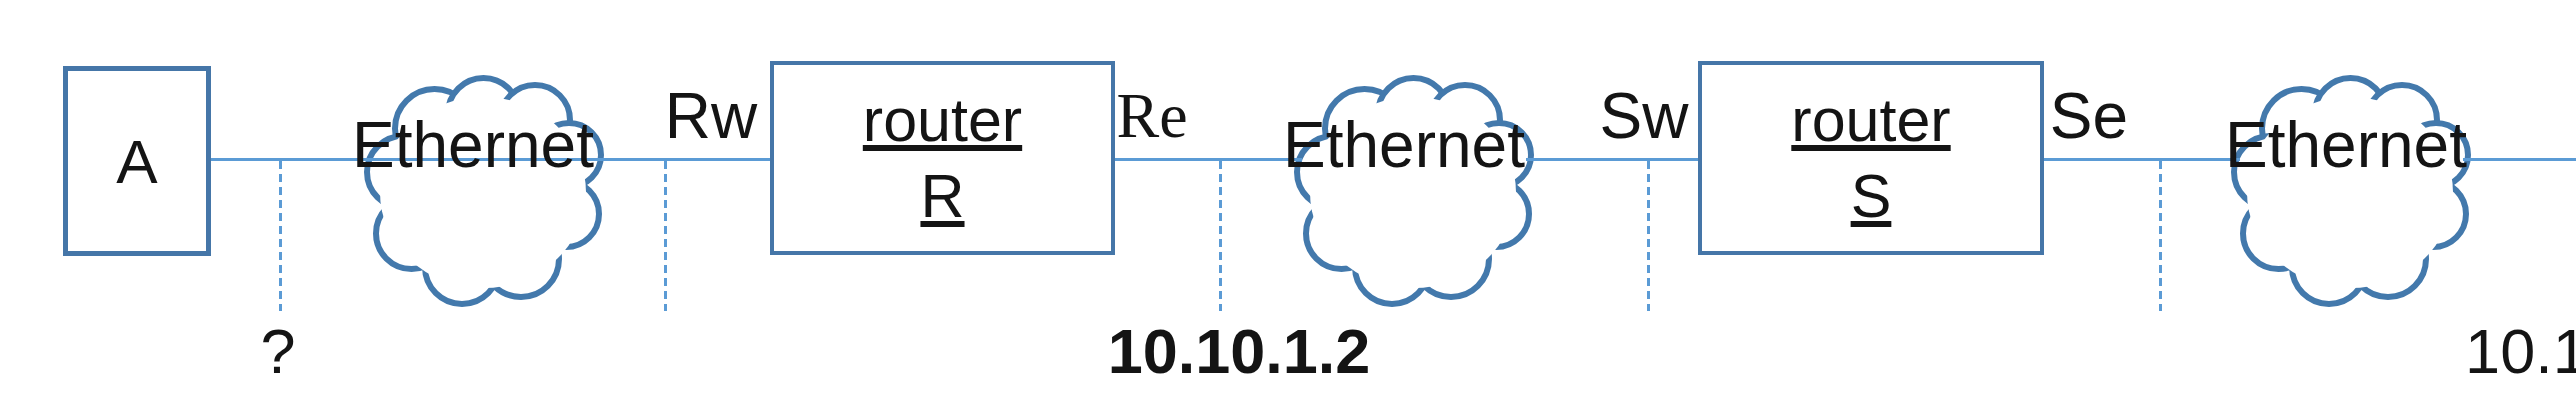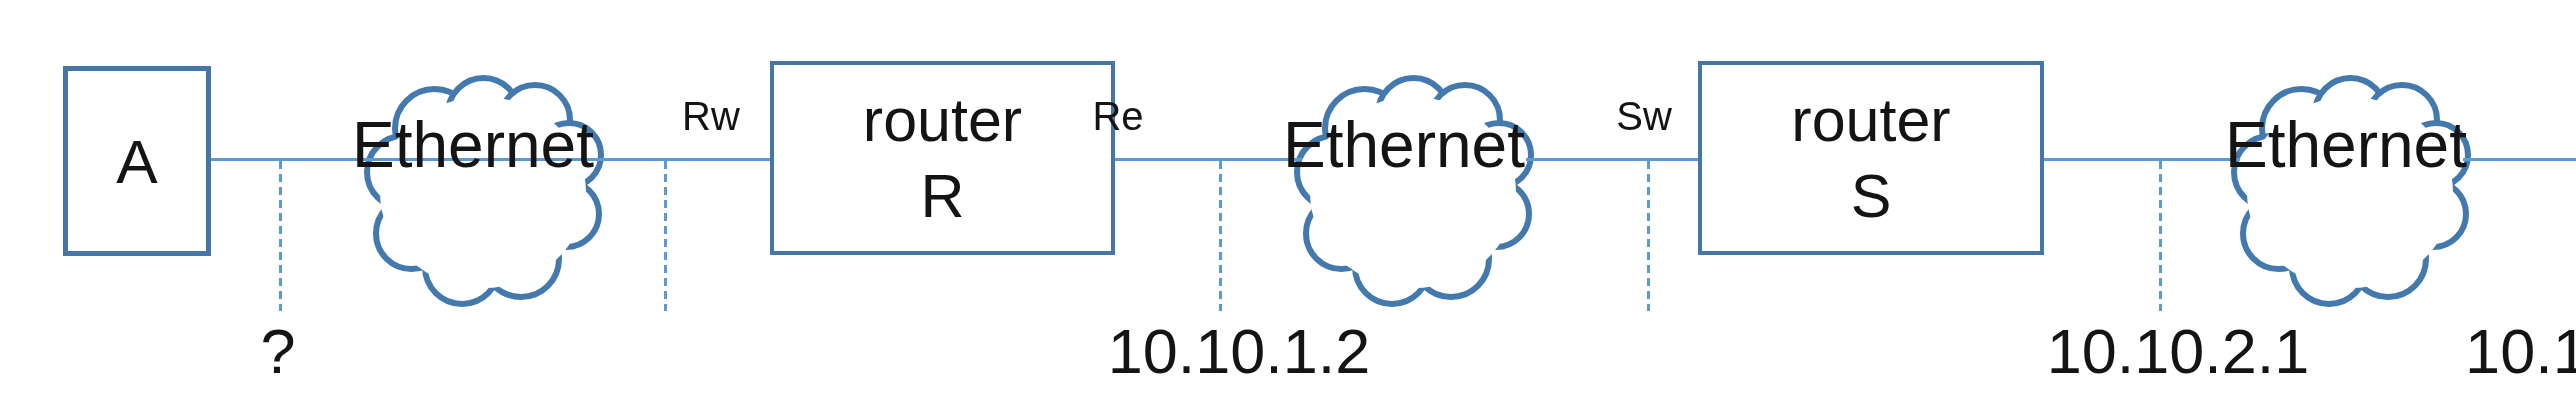--- a/index.html
+++ b/index.html
@@ -14,21 +14,21 @@
   .node{
     position:absolute;z-index:3;
     background:#fff;
     display:flex;align-items:center;justify-content:center;
     color:var(--label-text,#141414);
     box-sizing:border-box;
     text-align:center;
   }
   .host{border:5.2px solid var(--box-border,#4576A8);font-size:62px;}
   .router{border:4.6px solid var(--box-border,#4576A8);font-size:61px;line-height:76px;}
-  .router .rlines{display:block;}
+  .router .rlines{display:block;text-decoration:underline;}
   .host-a{left:63px;top:66px;width:148px;height:190px;}
   .router-r{left:770px;top:61px;width:345px;height:194px;}
   .router-s{left:1698px;top:61px;width:346px;height:194px;}
   
   .link{
     position:absolute;z-index:2;top:158px;height:2.6px;
     background:var(--link-line,#5B9BD5);
   }
   
   .drop{
@@ -56,21 +56,21 @@
     background:#fff;border-radius:50%;
   }
   
   .netlabel{
     position:absolute;z-index:4;top:116px;
     font-size:64px;line-height:58px;color:var(--label-text,#141414);
     white-space:nowrap;
   }
   .port{
     position:absolute;z-index:4;top:84px;transform:translateX(-50%);
-    font-size:40px;line-height:64px;color:var(--label-text,#141414);
+    font-size:64px;line-height:64px;color:var(--label-text,#141414);
     white-space:nowrap;
   }
   .addr{
     position:absolute;z-index:4;top:320px;transform:translateX(-50%);
     font-size:63px;line-height:63px;color:var(--label-text,#141414);
     white-space:nowrap;
   }
 </style>
 </head>
 <body>
@@ -140,22 +140,22 @@
     </span>
   </div>
   <div class="node router router-s">
     <span class="rlines">
       <span style="display:block;">router</span>
       <span style="display:block;">S</span>
     </span>
   </div>
 
   <div class="port" style="left:711px;">Rw</div>
-  <div class="port" style="left:1118px;">Re</div>
+  <div class="port" style="left:1152px;font-family:Liberation Serif, serif;">Re</div>
   <div class="port" style="left:1638px;margin-left:6px;">Sw</div>
+  <div class="port" style="left:2089px;">Se</div>
 
   <div class="addr" style="left:278px;">?</div>
-  <div class="addr" style="left:1239px;">10.10.1.2</div>
-  <div class="addr" style="left:2178px;">10.10.2.1</div>
+  <div class="addr" style="left:1239px;font-weight:bold;">10.10.1.2</div>
   <div class="addr" style="left:2614px;">10.10.2.33</div>
 
 </div>
 
 
 </body></html>

